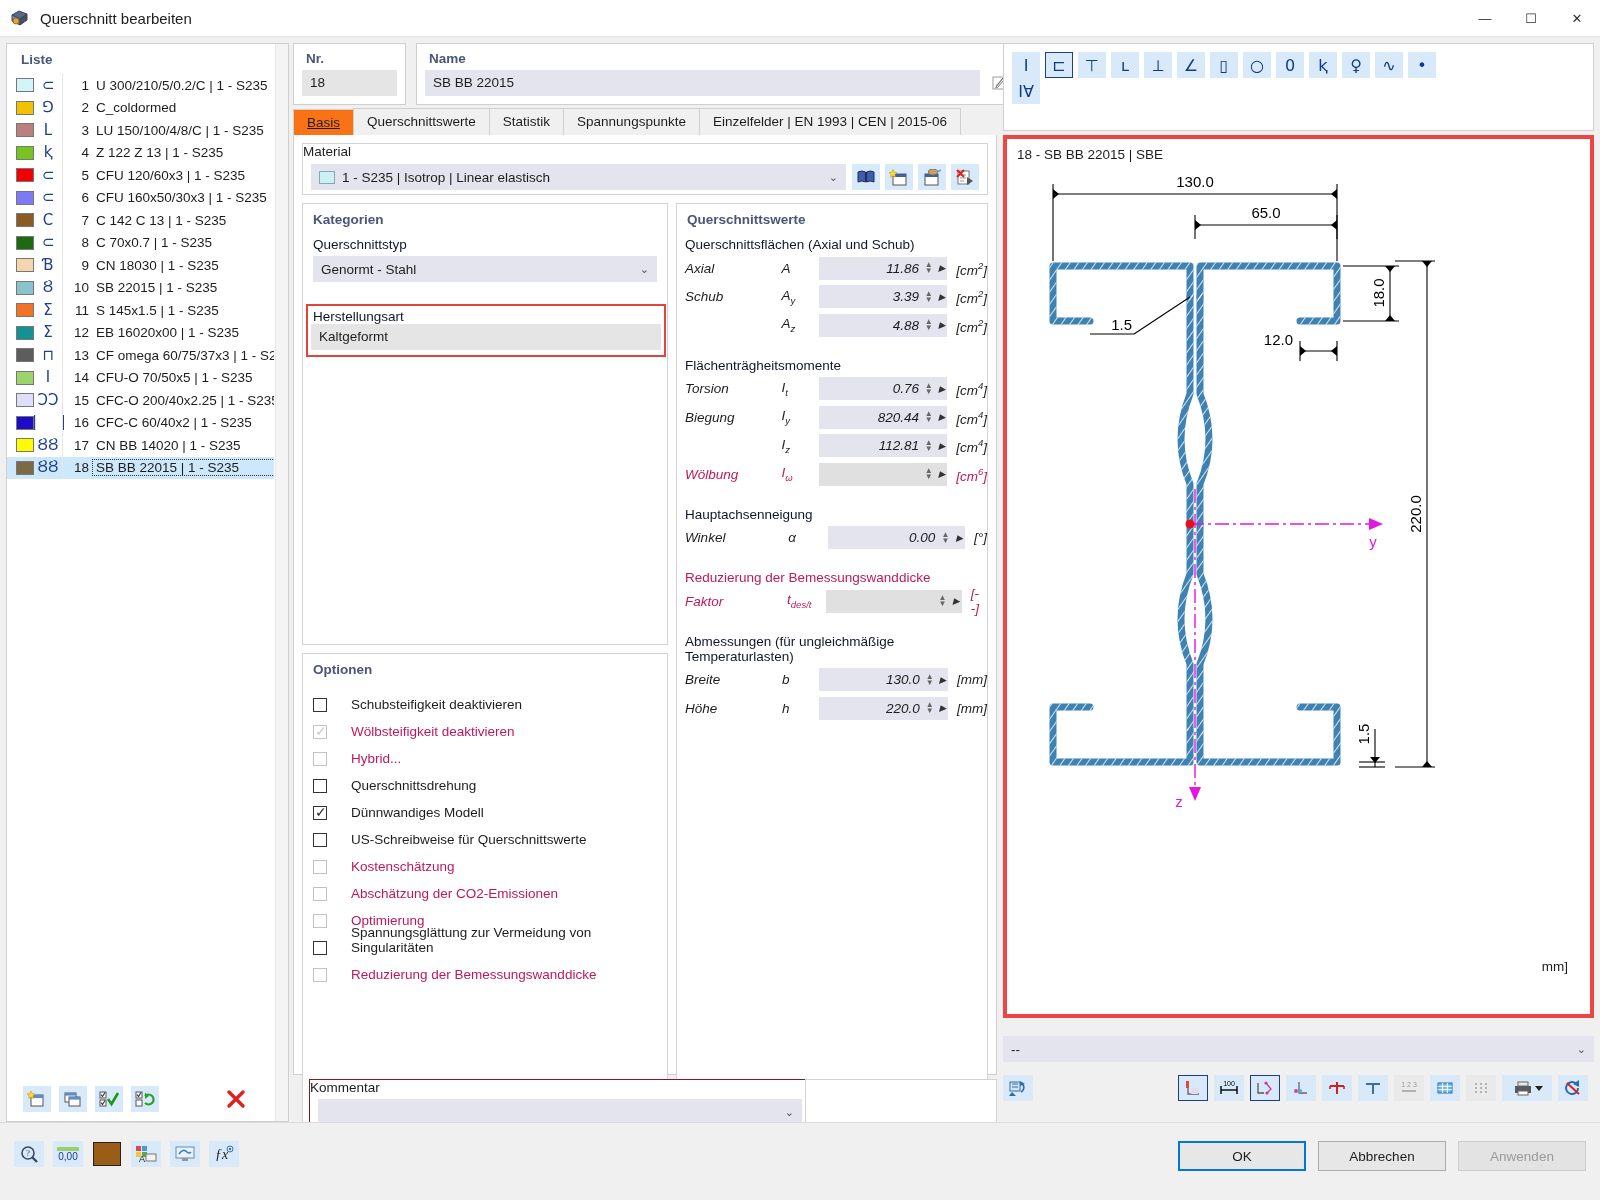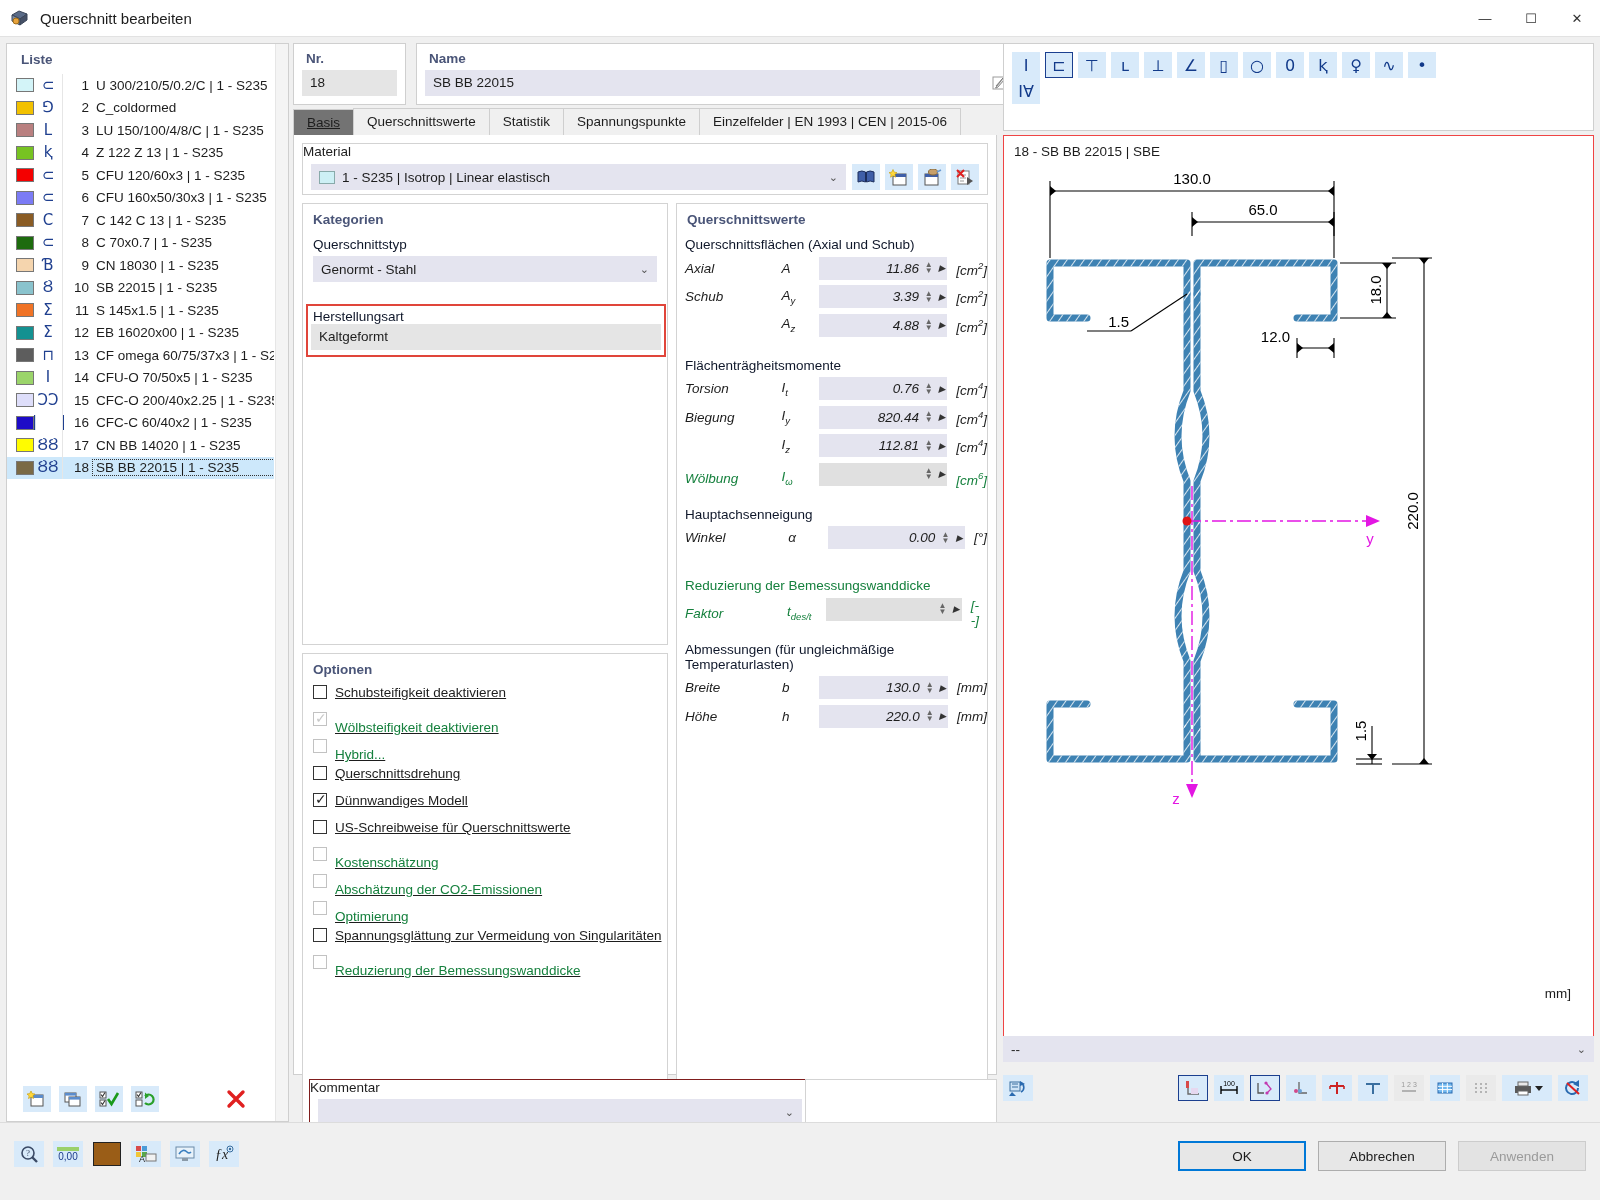--- a/index.html
+++ b/index.html
@@ -92,50 +92,50 @@
   
   .tabstrip {
     position: absolute; left: 293px; top: 72px; width: 704px; height: 27px;
     display: flex; align-items: flex-end; border-bottom: 1px solid #cfcfcf;
   }
   .tab {
     height: 27px; line-height: 26px; padding: 0 13px; font-size: 13.5px;
     border: 1px solid #cfcfcf; border-bottom: none; background: #f0f0f0; color:#1d1d1d;
     margin-right: -1px;
   }
-  .tab.active { background: #737373; border-bottom: 1px solid #ffffff; margin-bottom:-1px;text-decoration:underline; }
+  .tab.active { background: #f97316; border-bottom: 1px solid #ffffff; margin-bottom:-1px;text-decoration:underline; }
 
   
   .maincard {
     position: absolute; left: 293px; top: 98px; width: 704px; height: 940px;
     background: #ffffff; border: 1px solid #cfcfcf; border-top: none;
   }
   .panel { position: absolute; background:#fff; border: 1px solid #d3d3d3; }
   .panel .ptitle {
     color: #4a5578; font-weight: bold; font-size: 13.5px; padding: 8px 0 0 10px;
   }
   .sub { font-size: 13.5px; color: #0f172a; }
-  .dim { color: #15803d; margin-top: 8px; }
+  .dim { color: #be185d; }
 
   .matbox { position: absolute; left: 8px; top: 8px; width: 686px; height: 52px;
             border:1px solid #d3d3d3; background:#fff; }
   .combo {
     background: #e4e4ef; height: 26px; display:flex; align-items:center; padding: 0 6px 0 8px;
     font-size: 13.5px; position: relative;
   }
   .combo .chev { position:absolute; right:8px; color:#555; font-size: 11px; }
   .swatch-sm { width: 16px; height: 13px; background:#cdf0f5; border:1px solid #8aa; margin-right:7px; }
 
   
   .cb { width: 14px; height: 14px; border: 1.4px solid #333; background:#fff;
         display:inline-block; position: relative; flex:0 0 auto;}
   .cb.dis { border-color:#c2c2c2; }
   .cb .tick { position:absolute; left:1px; top:-3px; font-size:14px; color:#1d1d1d; }
   .cb.dis .tick { color:#c8c8c8; }
-  .optrow { display:flex; align-items:flex-start; gap:8px; height:27px; padding-left:10px; font-size:13.5px;text-decoration:underline;}
+  .optrow { display:flex; align-items:flex-end; gap:24px; height:27px; padding-left:10px; font-size:13.5px;}
 
   
   .vrow { display:flex; align-items:center; height:28.5px; font-size:13.5px; padding-left:8px;font-style:italic; }
   .vrow .lbl { width: 104px; }
   .vrow .sym { width: 40px; }
   .vrow .spin {
     width: 112px; height: 23px; background:#e4e4ef; display:flex; align-items:center;
     justify-content:flex-end; padding-right: 4px; position:relative;
   }
   .vrow .spin.grey { background:#e0e0e0; }
@@ -157,22 +157,22 @@
     background:#fff; border:1px solid #cfcfcf; padding: 8px 0 0 8px;
   }
   .sicon {
     width: 28px; height: 26px; background:#d8eafa; display:inline-flex;
     align-items:center; justify-content:center; color:#123a8a; font-size:16px;
     margin-right: 5px; border:1px solid transparent; vertical-align: top;
     font-family:"DejaVu Sans", sans-serif;
   }
   .sicon.sel { border-color:#1b3f8f; }
   .drawpane {
-    position:absolute; left:0; top:92px; width:100%; bottom: 80px;
-    background:#fff; border:1px solid #ef4444;
+    position:absolute; left:0; top:92px; width:100%; bottom: 104px;
+    background:#fff; border:4px solid #ef4444;
   }
   .drawtitle { position:absolute; left:10px; top:8px; font-size:13.5px; }
   .mmlabel { position:absolute; right:22px; bottom:40px; font-size:13.5px; }
   .viewbottom { position:absolute; left:0; bottom:0; width:100%; height: 86px; }
   .vcombo {
     background:#e4e4ef; height:26px; display:flex; align-items:center; padding-left:8px;
     position:relative; font-size:13.5px;
   }
   .viewtools { display:flex; align-items:center; height: 42px; padding-top:10px; }
   .vtool {

